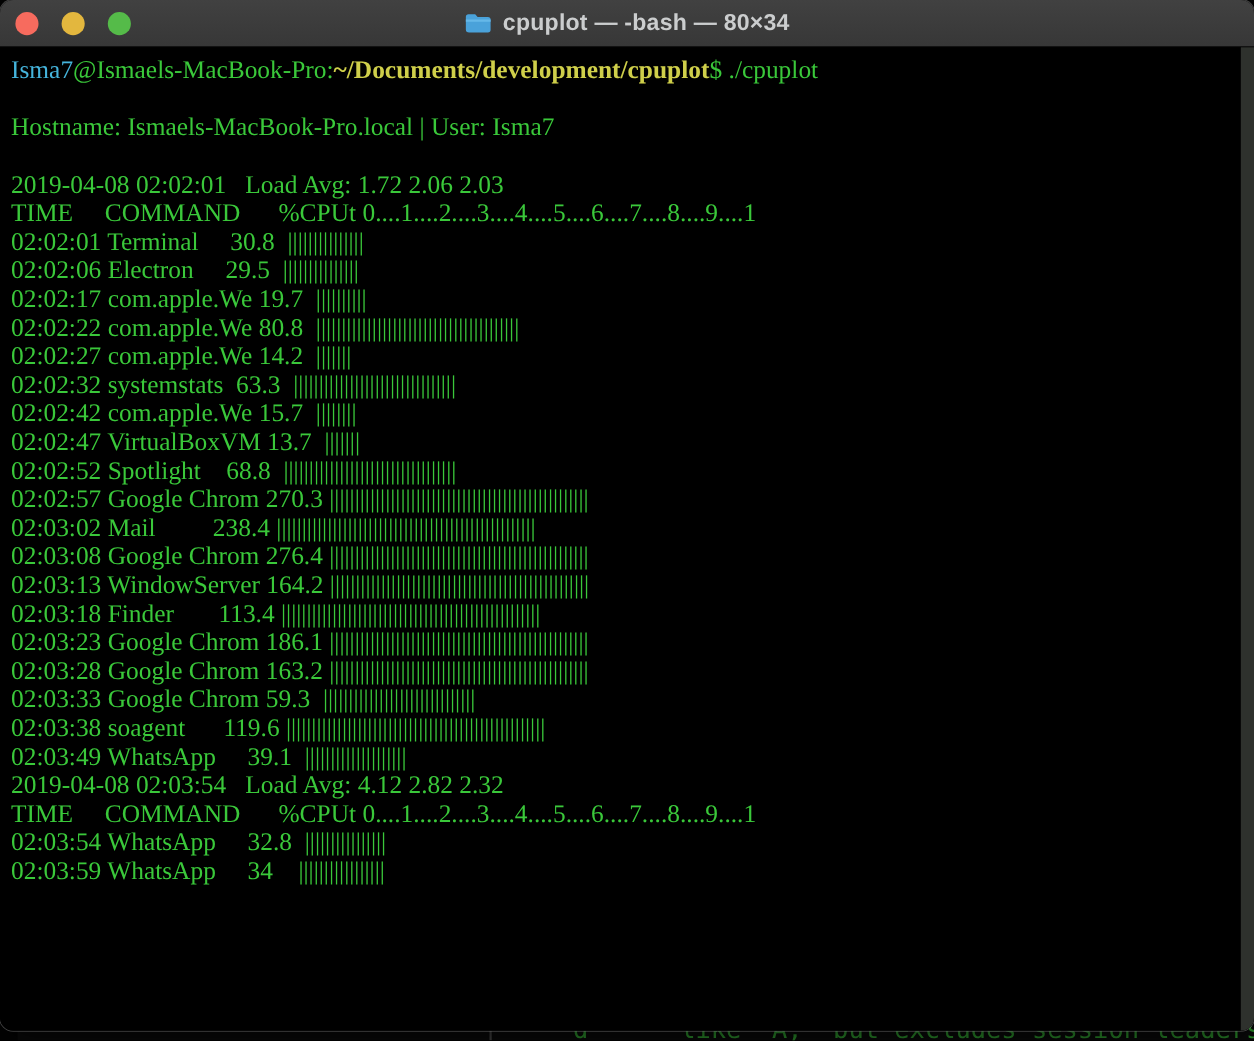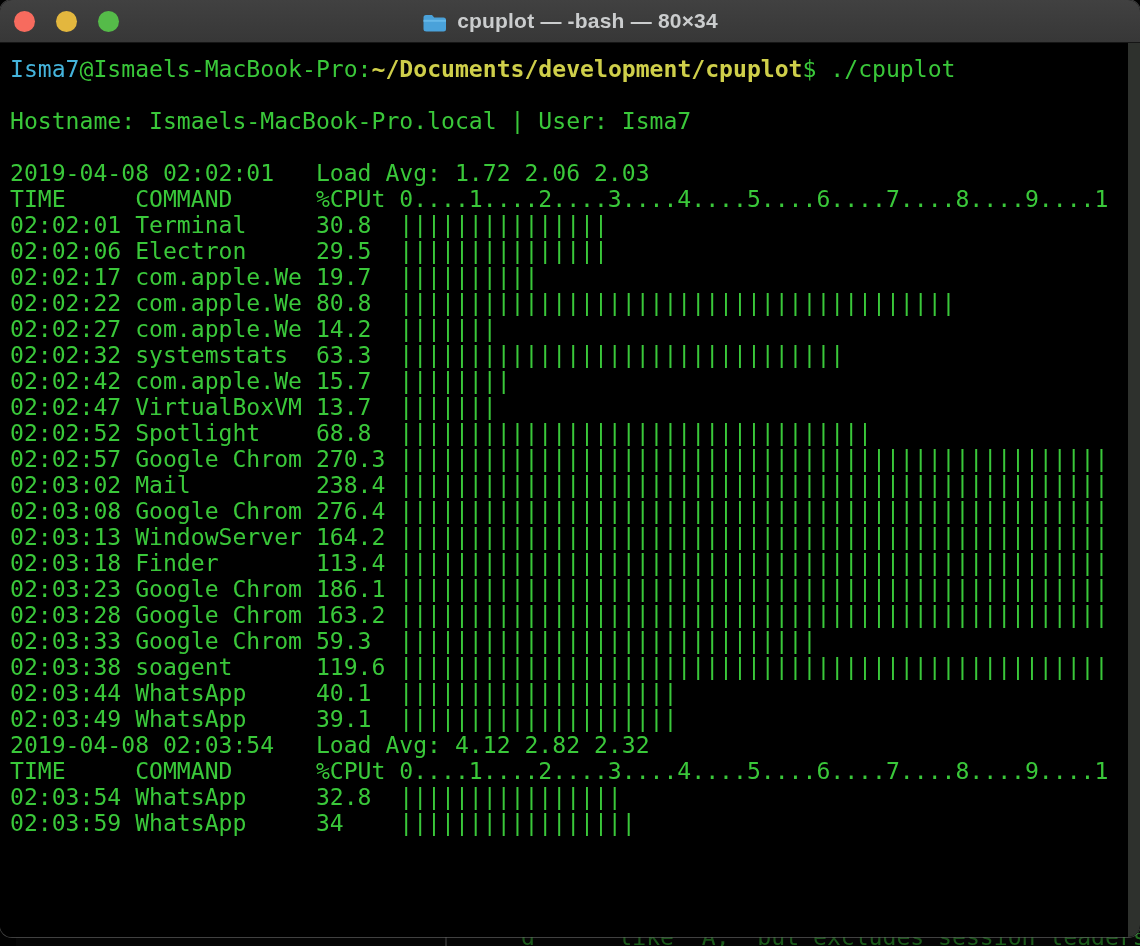--- a/index.html
+++ b/index.html
@@ -33,29 +33,29 @@
     height:42px;position:relative;
     background:linear-gradient(#414141,#373737);
     border-bottom:1px solid #151515;
     display:flex;align-items:center;justify-content:center;
   }
   .lights{
     position:absolute;left:14px;top:0;height:100%;
     display:flex;align-items:center;gap:21px;
   }
   .light{width:21px;height:21px;border-radius:50%;padding:0;border:none;}
-  .title-group{display:flex;align-items:flex-end;gap:10px;}
+  .title-group{display:flex;align-items:center;gap:10px;}
   .title-text{
     font-family:"Liberation Sans",sans-serif;
     font-size:21px;font-weight:600;color:#cbcdce;letter-spacing:.2px;
   }
 
   .content{
     position:absolute;top:43px;left:0;right:0;bottom:0;
-    background:#000;padding:13px 0 0 10px;
+    background:#000;padding:7px 0 0 10px;font-family:Liberation Serif, serif;
   }
   .line{
     height:26px;line-height:26px;white-space:pre;
     font-size:23.1px;color:#3ac83a;
   }
   .line .cyan{color:#45b4dc;}
   .line .yellow{color:#cfcf4a;font-weight:bold;}
 
   .scroll-track{
     position:absolute;top:43px;right:0;bottom:0;width:12px;
@@ -108,21 +108,20 @@
         <div class="line">02:02:52 Spotlight    68.8  ||||||||||||||||||||||||||||||||||</div>
         <div class="line">02:02:57 Google Chrom 270.3 |||||||||||||||||||||||||||||||||||||||||||||||||||</div>
         <div class="line">02:03:02 Mail         238.4 |||||||||||||||||||||||||||||||||||||||||||||||||||</div>
         <div class="line">02:03:08 Google Chrom 276.4 |||||||||||||||||||||||||||||||||||||||||||||||||||</div>
         <div class="line">02:03:13 WindowServer 164.2 |||||||||||||||||||||||||||||||||||||||||||||||||||</div>
         <div class="line">02:03:18 Finder       113.4 |||||||||||||||||||||||||||||||||||||||||||||||||||</div>
         <div class="line">02:03:23 Google Chrom 186.1 |||||||||||||||||||||||||||||||||||||||||||||||||||</div>
         <div class="line">02:03:28 Google Chrom 163.2 |||||||||||||||||||||||||||||||||||||||||||||||||||</div>
         <div class="line">02:03:33 Google Chrom 59.3  ||||||||||||||||||||||||||||||</div>
         <div class="line">02:03:38 soagent      119.6 |||||||||||||||||||||||||||||||||||||||||||||||||||</div>
-        <div class="line">02:03:44 WhatsApp     40.1  ||||||||||||||||||||</div>
         <div class="line">02:03:49 WhatsApp     39.1  ||||||||||||||||||||</div>
         <div class="line">2019-04-08 02:03:54   Load Avg: 4.12 2.82 2.32</div>
         <div class="line">TIME     COMMAND      %CPUt 0....1....2....3....4....5....6....7....8....9....1</div>
         <div class="line">02:03:54 WhatsApp     32.8  ||||||||||||||||</div>
         <div class="line">02:03:59 WhatsApp     34    |||||||||||||||||</div>
       </div>
   </div>
 
   <button class="scroll-track"></button>
 </div>

